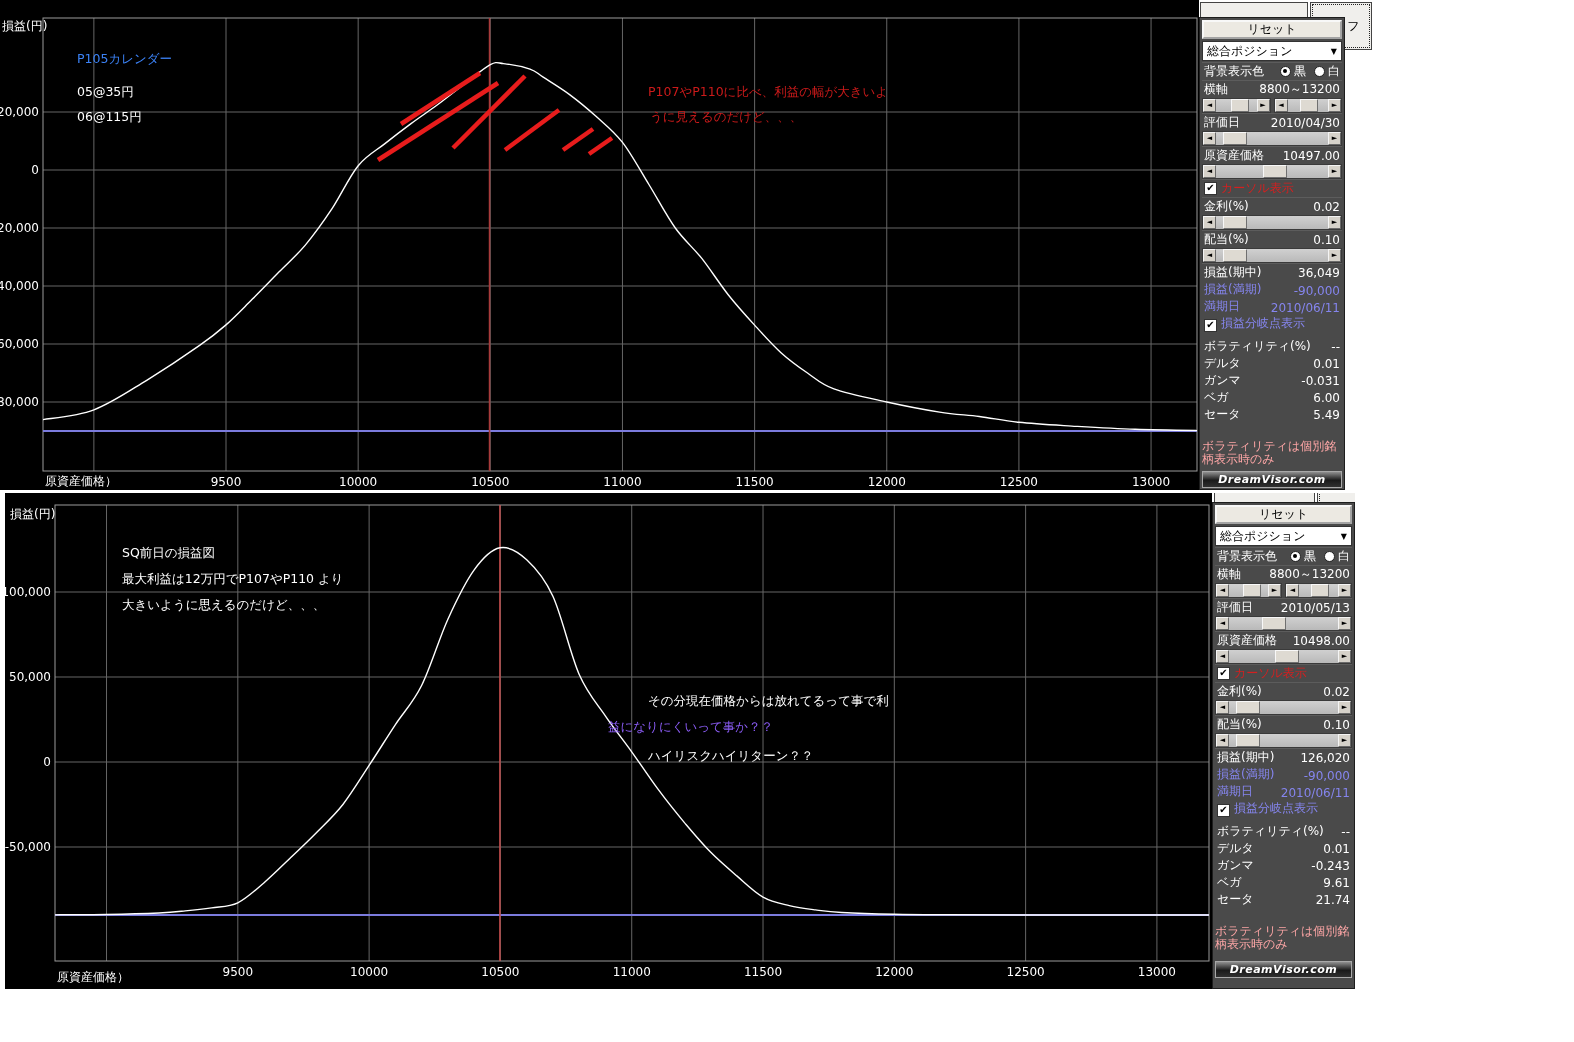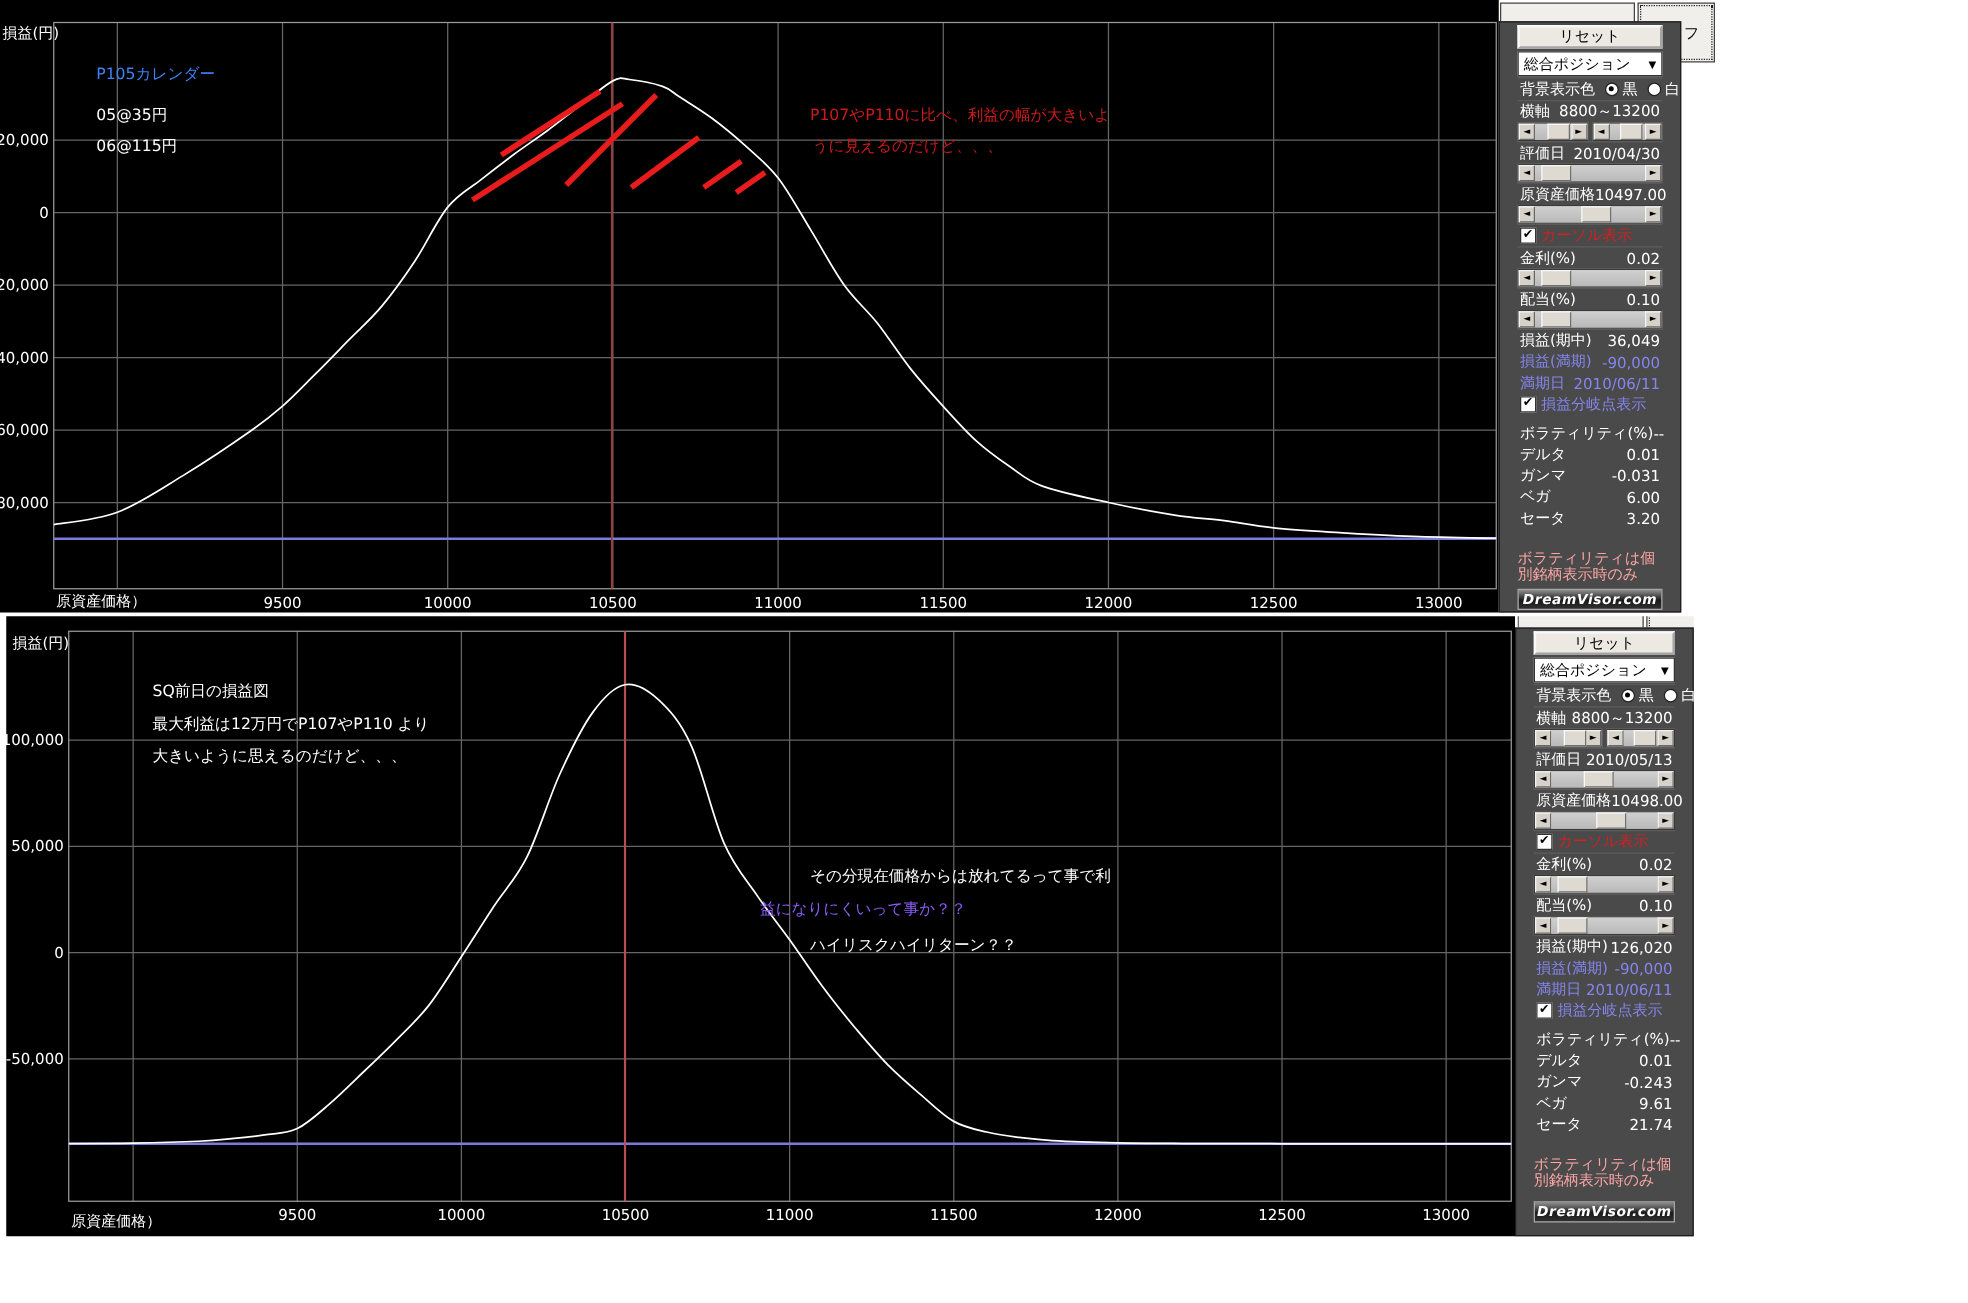--- a/index.html
+++ b/index.html
@@ -12,30 +12,30 @@
 
   
   .tabs{position:absolute;display:flex;gap:2px;z-index:3;}
   .tab{background:#f0efec;border:1px solid #444;color:#000;font-size:12px;height:14px;
        display:flex;align-items:center;justify-content:center;padding:16px 7px;white-space:nowrap;}
   .tab.active{outline:1px dotted #222;outline-offset:-3px;}
   .tabclip{position:absolute;overflow:hidden;z-index:3;}
   .tabclip .tabs{position:relative;top:-6px;left:0;}
 
   .panel{position:absolute;background:#4a4a4a;border:1px solid #1d1d1d;z-index:3;
-         display:flex;flex-direction:column;padding:1px 14px;box-sizing:border-box;}
+         display:flex;flex-direction:column;padding:1px 2px;box-sizing:border-box;}
   .pbtn{height:15px;background:#ece9e2;border:2px outset #f8f8f8;color:#000;font-size:12px;
         display:flex;align-items:center;justify-content:center;margin:1px 0;cursor:pointer;}
   .pselect{height:18px;background:#fff;color:#000;display:flex;align-items:center;
            justify-content:space-between;padding:0 4px;border:1px solid #333;font-size:12px;margin:1px 0;}
   .caret{font-size:8px;color:#000;}
   .prow{display:flex;align-items:center;justify-content:space-between;min-height:15px;
         padding:0 2px;font-size:12px;color:#fff;border-top:1px solid #5c5c5c;}
   .prow.g{min-height:13px;border-top:none;}
-  .prow.nob{border-top:none;}
+  .prow.nob{border-top:none;align-items:flex-end;}
   .rgroup{display:flex;align-items:center;}
   .plabel{white-space:nowrap;}
   .pvalue{white-space:nowrap;text-align:right;}
   .purple{color:#8585ee;}
   .redtxt{color:#d32020;}
   .cbox{width:11px;height:11px;background:#fff;border:1px solid #333;color:#000;font-size:10px;
         line-height:10px;text-align:center;margin-right:4px;flex:0 0 auto;}
   .radio{width:9px;height:9px;border-radius:50%;background:#fff;border:1px solid #222;
          display:inline-block;position:relative;margin:0 3px 0 8px;flex:0 0 auto;}
   .radio.sel::after{content:"";position:absolute;left:2px;top:2px;width:4px;height:4px;
@@ -271,21 +271,21 @@
   <div class="prow g">
     <span class="plabel">ガンマ</span>
     <span class="pvalue">-0.031</span>
   </div>
   <div class="prow g">
     <span class="plabel">ベガ</span>
     <span class="pvalue">6.00</span>
   </div>
   <div class="prow g">
     <span class="plabel">セータ</span>
-    <span class="pvalue">3.20</span>
+    <span class="pvalue">5.49</span>
   </div>
   <div class="pnote">ボラティリティは個別銘柄表示時のみ</div>
   <div class="plogo">DreamVisor.com</div>
 </div>
 
 <div class="tabclip" style="left:1214px;top:493px;width:141px;height:9px;">
   <div class="tabs">
     <div class="tab" style="width:92px;">ポジション設定</div>
     <div class="tab active" style="width:46px;">グラフ</div>
   </div>

